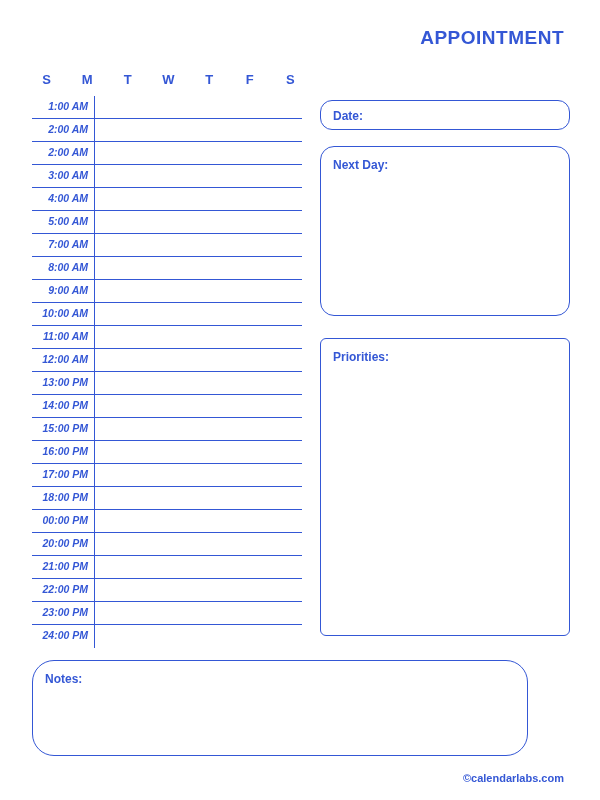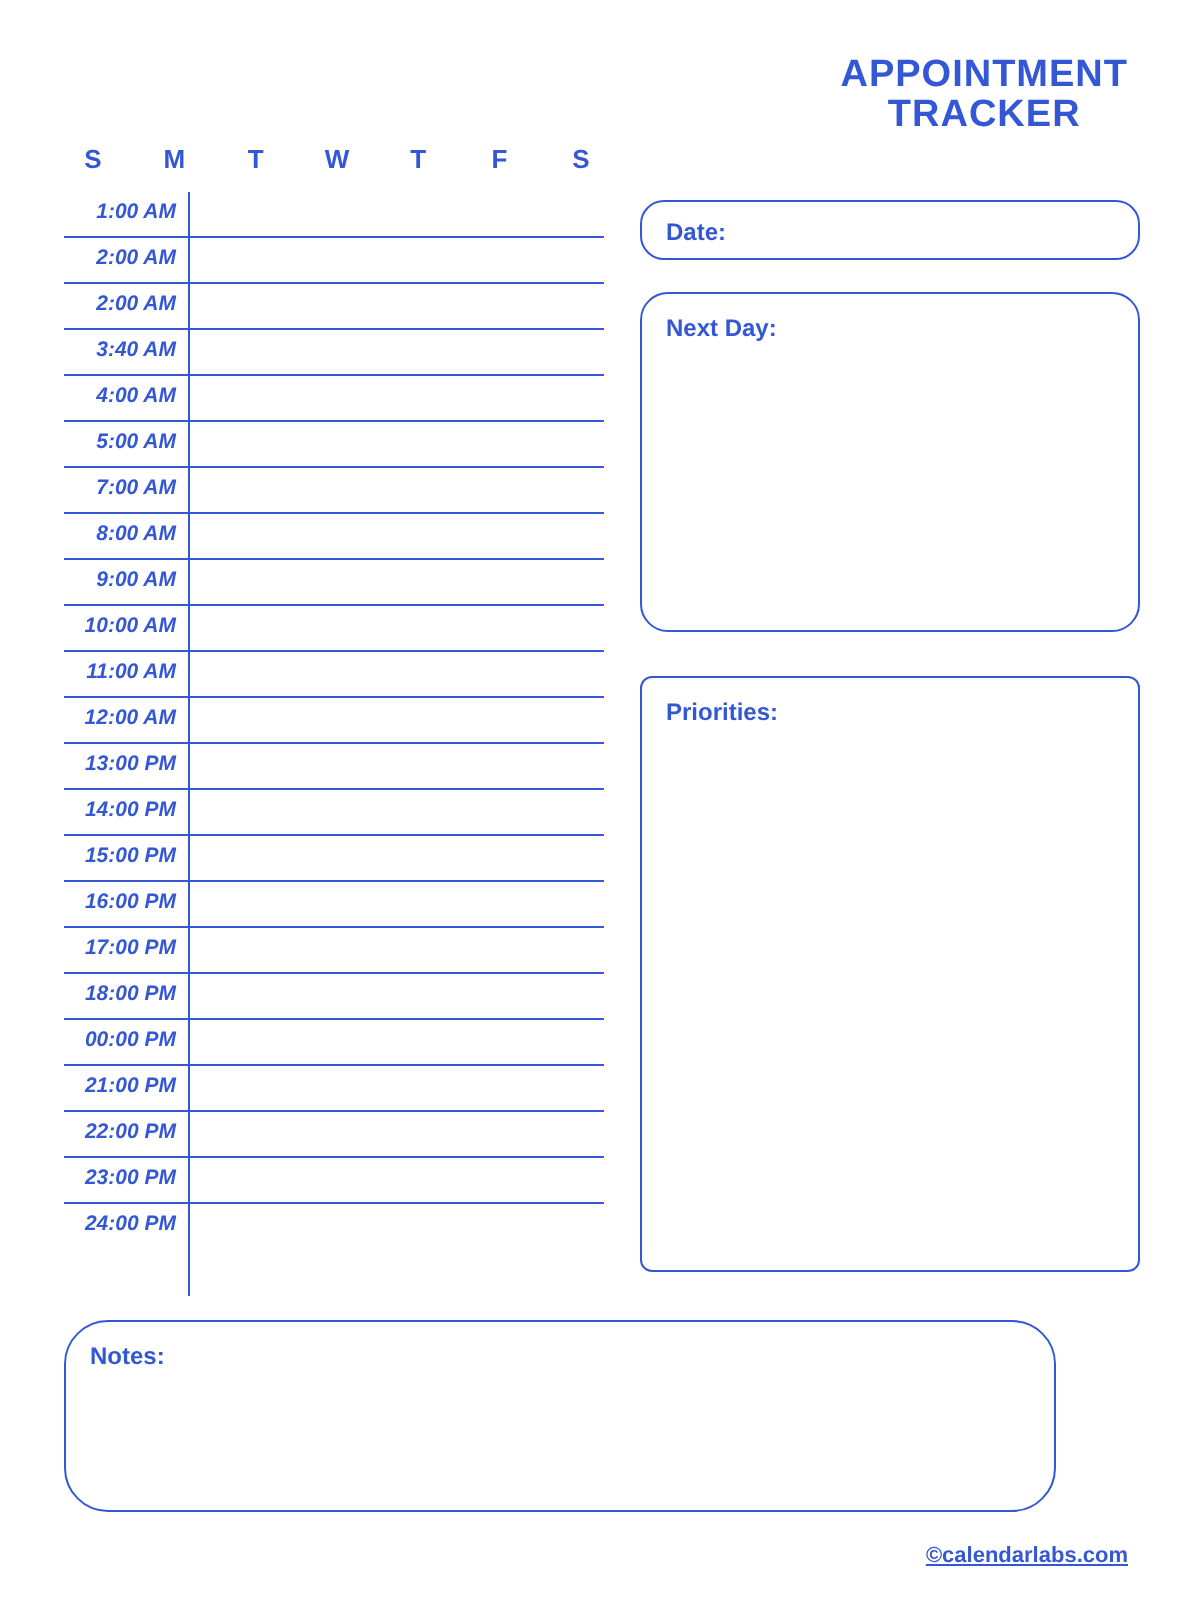--- a/index.html
+++ b/index.html
@@ -107,29 +107,27 @@
     height: 96px;
     border-radius: 22px;
   }
   .footer {
     position: absolute;
     bottom: 16px;
     right: 36px;
     color: #3457d5;
     font-size: 11px;
     font-weight: 700;
-    text-decoration: underline;
   }
 </style>
 </head>
 <body>
 
 <div class="title">
   <div>APPOINTMENT</div>
-  <div>TRACKER</div>
 </div>
 
 <div class="days">
   <span>S</span>
   <span>M</span>
   <span>T</span>
   <span>W</span>
   <span>T</span>
   <span>F</span>
   <span>S</span>
@@ -140,21 +138,21 @@
   <div class="row">
       <span class="time">1:00 AM</span>
     </div>
   <div class="row">
       <span class="time">2:00 AM</span>
     </div>
   <div class="row">
       <span class="time">2:00 AM</span>
     </div>
   <div class="row">
-      <span class="time">3:40 AM</span>
+      <span class="time">3:00 AM</span>
     </div>
   <div class="row">
       <span class="time">4:00 AM</span>
     </div>
   <div class="row">
       <span class="time">5:00 AM</span>
     </div>
   <div class="row">
       <span class="time">7:00 AM</span>
     </div>
@@ -186,20 +184,23 @@
       <span class="time">16:00 PM</span>
     </div>
   <div class="row">
       <span class="time">17:00 PM</span>
     </div>
   <div class="row">
       <span class="time">18:00 PM</span>
     </div>
   <div class="row">
       <span class="time">00:00 PM</span>
+    </div>
+  <div class="row">
+      <span class="time">20:00 PM</span>
     </div>
   <div class="row">
       <span class="time">21:00 PM</span>
     </div>
   <div class="row">
       <span class="time">22:00 PM</span>
     </div>
   <div class="row">
       <span class="time">23:00 PM</span>
     </div>

